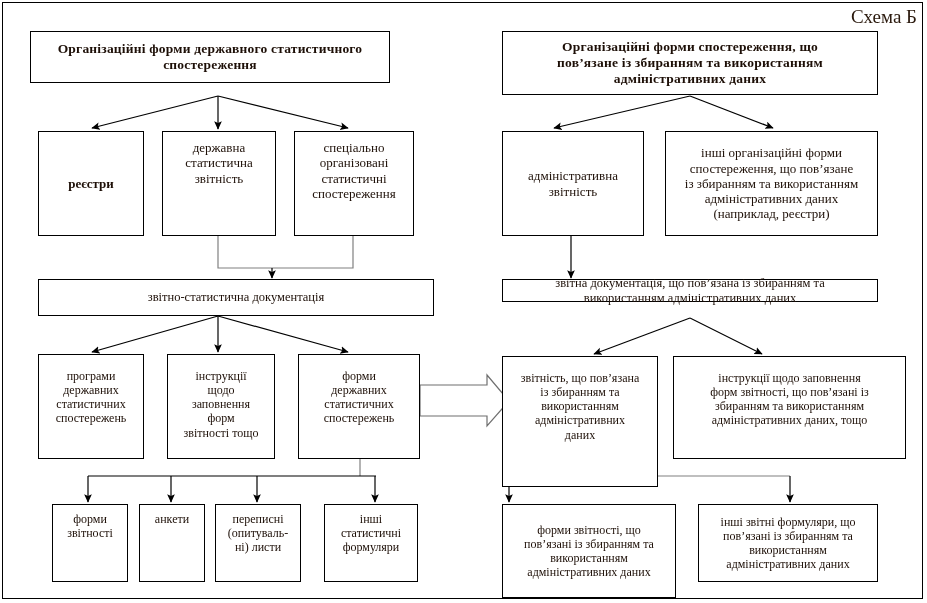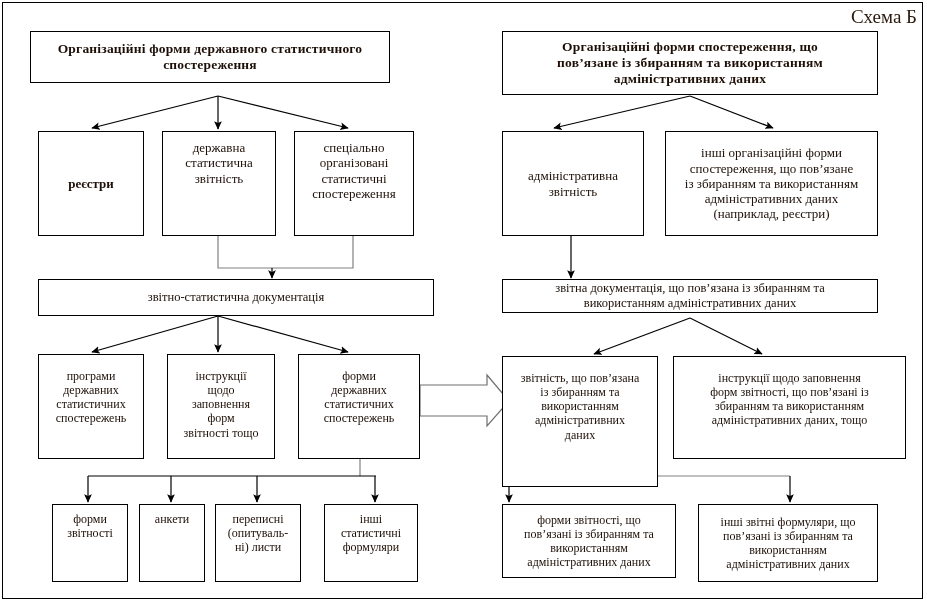--- a/index.html
+++ b/index.html
@@ -259,41 +259,41 @@
   </div>
 
   <div class="node lvl2 mid-al" style="left:665px; top:131px; width:213px; height:105px;">
     <span class="txt">інші організаційні форми
 спостереження, що пов’язане
 із збиранням та використанням
 адміністративних даних
 (наприклад, реєстри)</span>
   </div>
 
-  <div class="node doc" style="left:502px; top:279px; width:376px; height:34px;">
+  <div class="node doc" style="left:502px; top:279px; width:376px; height:23px;">
     <span class="txt">звітна документація, що пов’язана із збиранням та
 використанням адміністративних даних</span>
   </div>
 
   <div class="node lvl4" style="left:502px; top:356px; width:156px; height:131px;">
     <span class="txt">звітність, що пов’язана
 із збиранням та
 використанням
 адміністративних
 даних</span>
   </div>
 
   <div class="node lvl4" style="left:673px; top:356px; width:233px; height:103px;">
     <span class="txt">інструкції щодо заповнення
 форм звітності, що пов’язані із
 збиранням та використанням
 адміністративних даних, тощо</span>
   </div>
 
-  <div class="node lvl5 center-v" style="left:502px; top:504px; width:174px; height:74px;">
+  <div class="node lvl5 center-v" style="left:502px; top:504px; width:174px; height:94px;">
     <span class="txt">форми звітності, що
 пов’язані із збиранням та
 використанням
 адміністративних даних</span>
   </div>
 
   <div class="node lvl5 center-v" style="left:698px; top:504px; width:180px; height:78px;">
     <span class="txt">інші звітні формуляри, що
 пов’язані із збиранням та
 використанням

